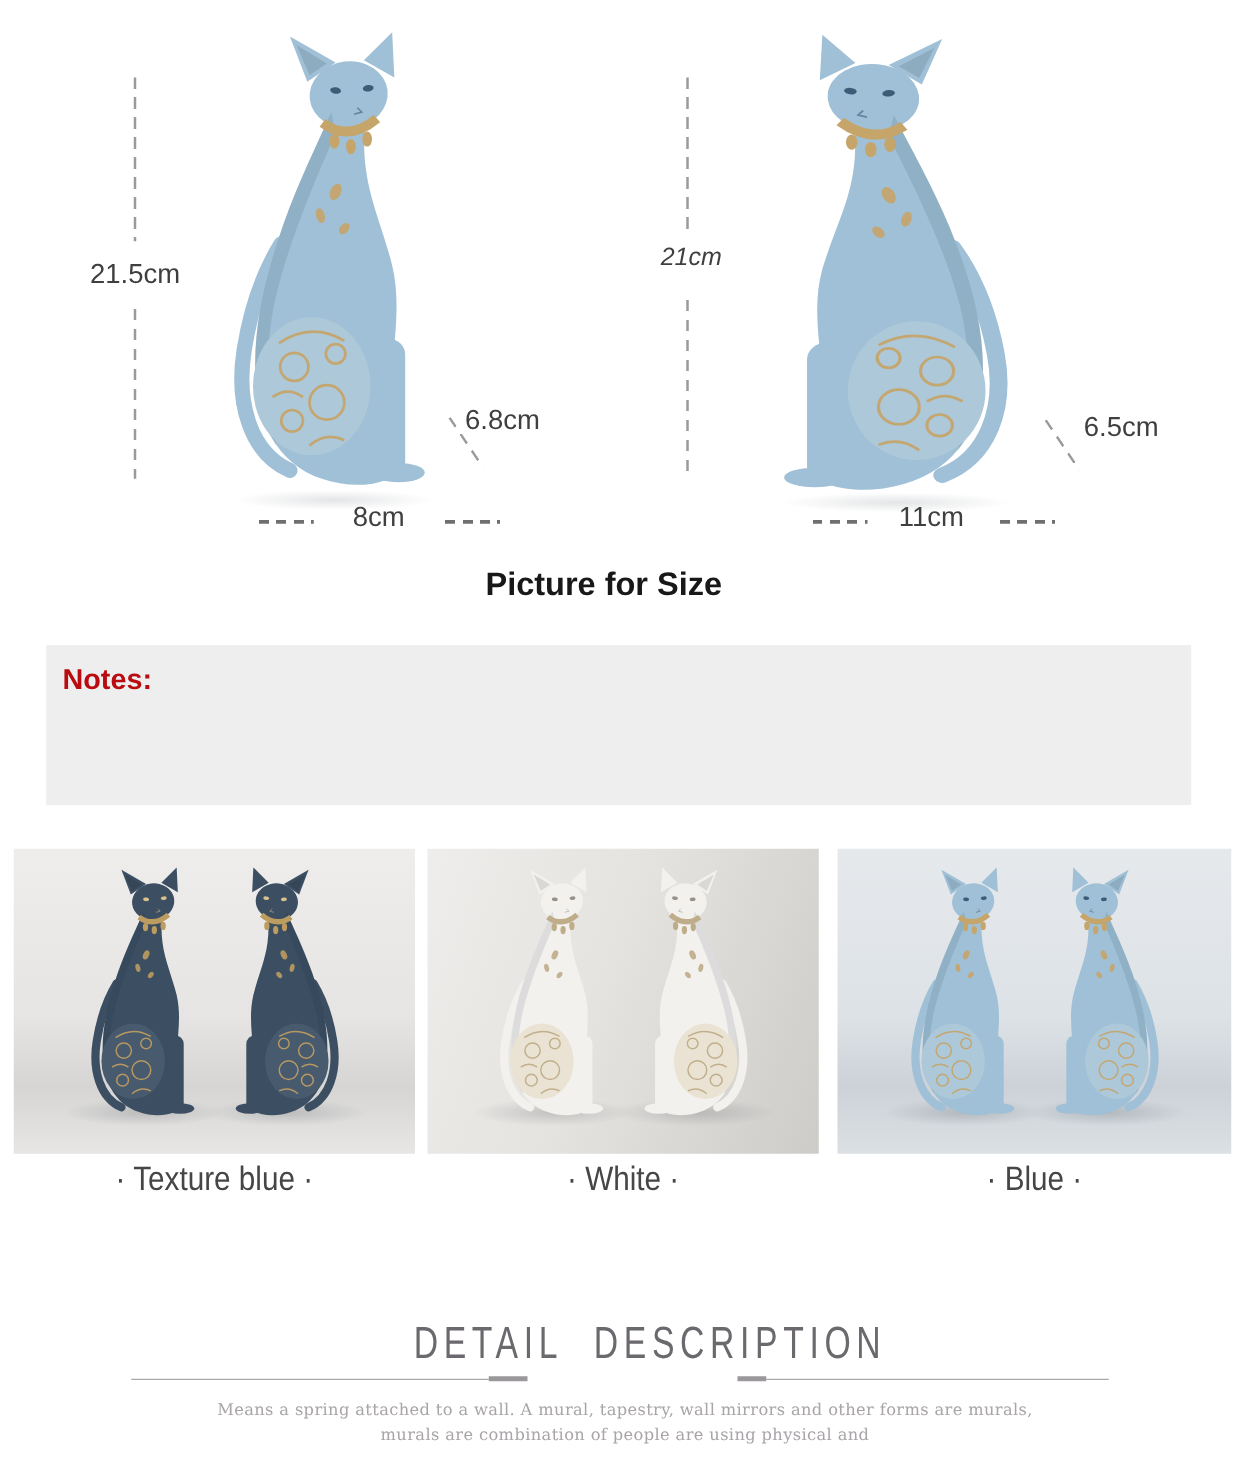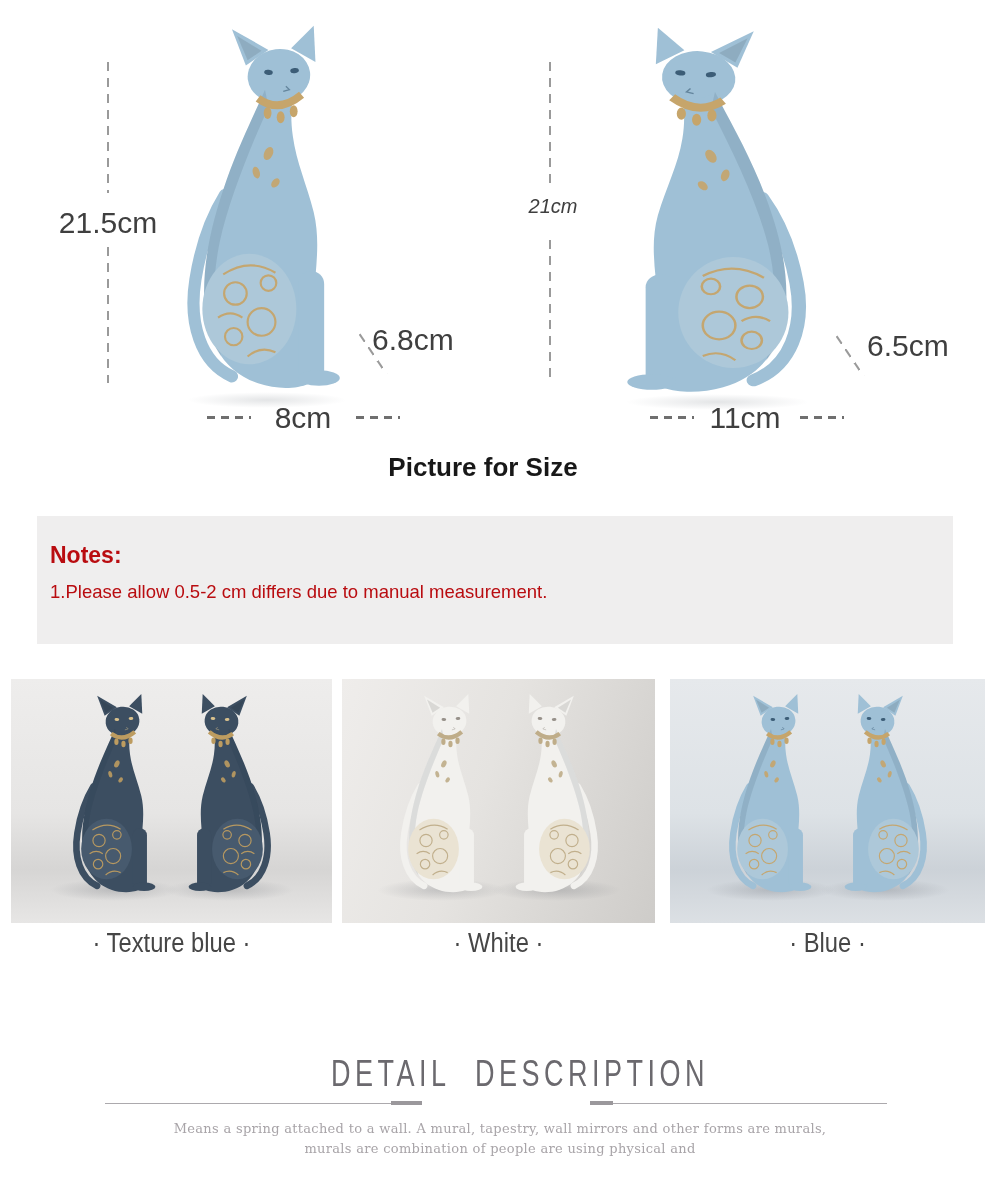--- a/index.html
+++ b/index.html
@@ -1,35 +1,35 @@
 <!DOCTYPE html>
 <html><head>
 <meta charset="utf-8">
 <style>
   * { box-sizing: border-box; }
   html,body { margin:0; padding:0; background:#ffffff; }
   body { font-family:"Liberation Sans", sans-serif; }
   .page { position:relative; width:1000px; height:1179px; margin:0 auto; background:#ffffff; overflow:hidden; }
 
   
-  .dim-label { position:absolute; font-size:30px; color:#3f3f3f; white-space:nowrap; }
+  .dim-label { position:absolute; font-size:22px; color:#3f3f3f; white-space:nowrap; }
   .dash-v { position:absolute; width:2px;
             background:repeating-linear-gradient(180deg,#9a9a9a 0 9px,transparent 9px 16px); }
   .dash-h { position:absolute; height:3px;
             background:repeating-linear-gradient(90deg,#6f6f6f 0 8px,transparent 8px 14px); }
   .dash-diag { position:absolute; width:2px; height:48px;
             background:repeating-linear-gradient(180deg,#9a9a9a 0 9px,transparent 9px 16px);
             transform:rotate(-34deg); }
 
   .size-title { position:absolute; left:483px; top:452px; transform:translateX(-50%);
                 font-size:26px; font-weight:bold; color:#181818; white-space:nowrap;text-align:right; }
 
   
   .notes-box { position:absolute; left:37px; top:516px; width:916px; height:128px;
-               background:#efeeee; padding:24px 13px; }
+               background:#efeeee; padding:12px 13px; }
   .notes-heading { font-size:23px; font-weight:bold; color:#b90c10; margin:2px 0 9px; }
   .note-line { font-size:18.5px; color:#b90c10; line-height:27px; white-space:nowrap; }
 
   
   .variant-card { position:absolute; top:679px; height:244px; overflow:hidden; }
   .variant-card.v0 { left:11px;  width:321px;
        background:linear-gradient(180deg,#eeedec 0%,#e6e5e4 55%,#d6d5d4 78%,#e7e6e5 100%); }
   .variant-card.v1 { left:342px; width:313px;
        background:linear-gradient(110deg,#efedeb 0%,#e5e3e0 45%,#ceccc9 100%); }
   .variant-card.v2 { left:670px; width:315px;
@@ -162,21 +162,20 @@
 
     <div class="dash-h" style="left:650px; top:416px; width:44px;"></div>
     <div class="dim-label" style="left:745px; top:401px; transform:translateX(-50%);">11cm</div>
     <div class="dash-h" style="left:800px; top:416px; width:44px;"></div>
 
     <h2 class="size-title" style="margin:0;">Picture for Size</h2>
   </section>
 
   <section class="notes-box">
     <div class="notes-heading">Notes:</div>
-    <div class="note-line">1.Please allow 0.5-2 cm differs due to manual measurement.</div>
   </section>
 
   <section>
 
     <div class="variant-card v0">
       <div class="vshadow s-left"></div>
       <div class="vshadow s-right"></div>
       <svg class="vcat left cat-dark" viewBox="0 0 200 440" preserveAspectRatio="none">
           <use href="#catshape"></use>
         </svg>

